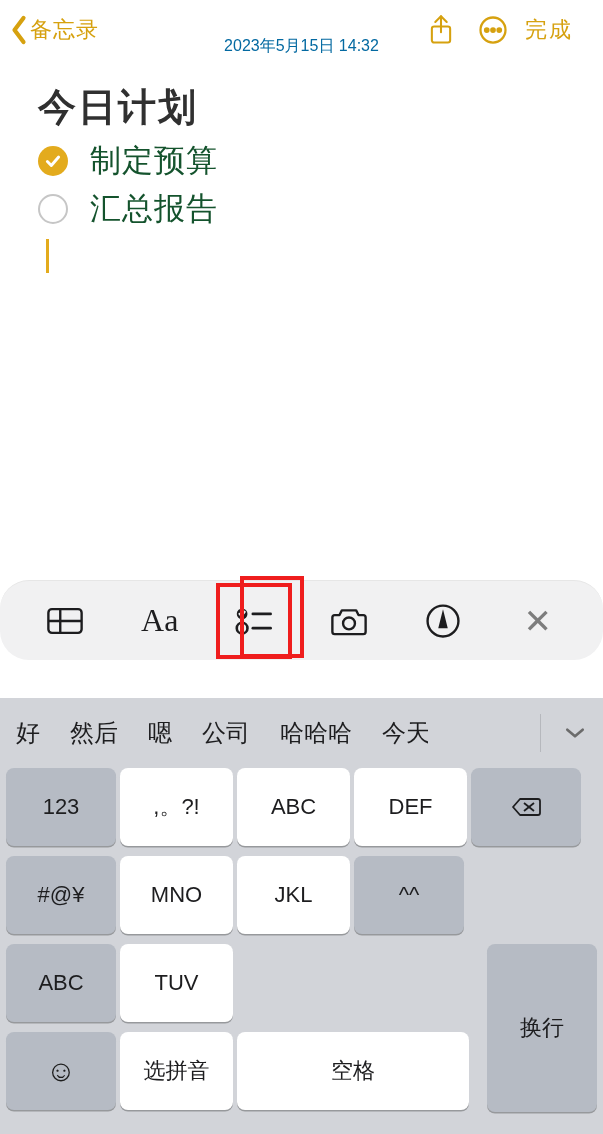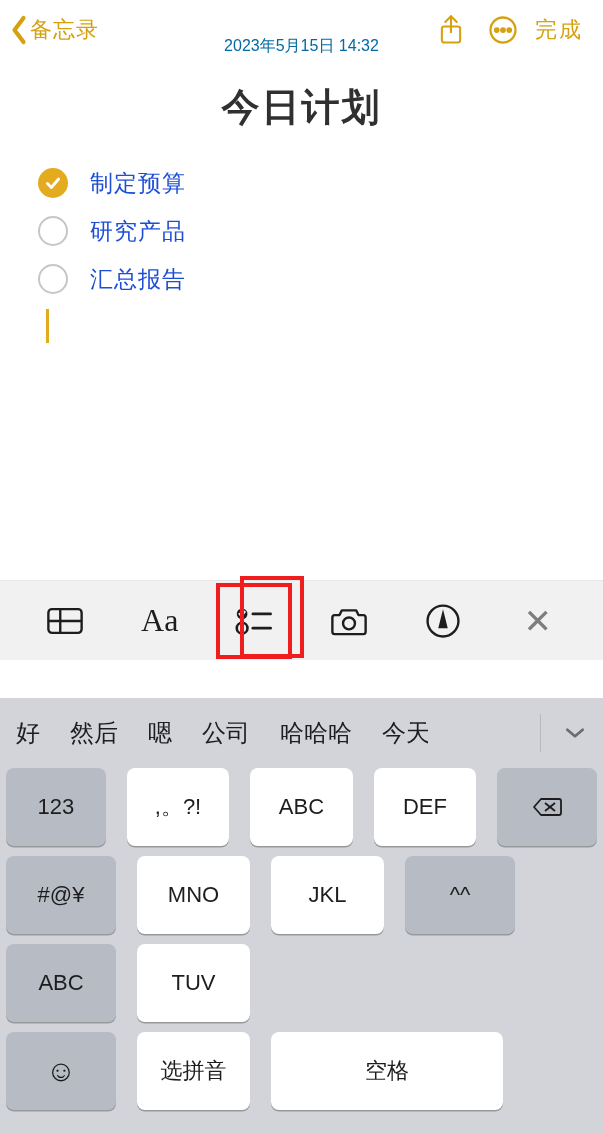--- a/index.html
+++ b/index.html
@@ -5,51 +5,51 @@
     * { margin: 0; padding: 0; box-sizing: border-box; font-family: -apple-system, "PingFang SC", "Helvetica Neue", sans-serif; }
     body { width: 603px; height: 1134px; background: #fff; overflow: hidden; position: relative; }
 
     
     .nav { display: flex; align-items: center; height: 60px; padding: 0 10px; }
     .back { display: flex; align-items: center; color: #d6a10f; font-size: 22px; }
     .chev-left { width: 18px; height: 30px; }
     .back-label { margin-left: 2px; letter-spacing: 1px; }
     .nav-spacer { flex: 1; }
     .nav-icon { width: 52px; height: 44px; display: flex; align-items: center; justify-content: center; color: #d6a10f; }
-    .done { color: #d6a10f; font-size: 22px; margin: 0 10px 0 6px; letter-spacing: 2px; }
+    .done { color: #d6a10f; font-size: 22px; margin: 0 20px 0 6px; letter-spacing: 2px; }
     .timestamp { position: absolute; top: 36px; left: 0; right: 0; text-align: center; color: #0369a1; font-size: 16px; }
 
     
     .note { padding: 22px 38px 0; }
-    .title { color: #303030; font-size: 38px; font-weight: 700; letter-spacing: 2px; margin-bottom: 26px; text-align: center; }
+    .title { color: #303030; font-size: 38px; font-weight: 700; letter-spacing: 2px; margin-bottom: 4px; }
     .check-row { display: flex; align-items: center; height: 48px; }
     .bullet { width: 30px; height: 30px; border-radius: 50%; margin-right: 22px; flex-shrink: 0; }
     .bullet.checked { background: #e3ab1d; display: flex; align-items: center; justify-content: center; }
     .bullet.checked svg { width: 18px; height: 18px; color: #fff; }
     .bullet.unchecked { border: 2.5px solid #c6c6c6; }
-    .check-text { color: #1d4ed8; font-size: 23px; letter-spacing: 1px; }
+    .check-text { color: #14532d; font-size: 31px; letter-spacing: 1px; }
     .cursor { width: 3px; height: 34px; background: #e3ab1d; margin-top: 6px; margin-left: 8px; }
 
     
-    .fmt-bar { position: absolute; left: 0; right: 0; top: 580px; height: 80px; background: #f1f1f2; display: flex; align-items: center; justify-content: space-around; padding: 0 18px; border-top: 1px solid #e6e6e6; }
+    .fmt-bar { position: absolute; left: 0; right: 0; top: 580px; height: 80px; background: #f1f1f2; display: flex; align-items: center; justify-content: space-around; padding: 0 18px; border-top: 1px solid #e6e6e6; border-radius: 29px; }
     .fmt-btn { width: 60px; height: 60px; display: flex; align-items: center; justify-content: center; color: #1d1d1f; }
     .fmt-btn.hl { outline: 4px solid #ef1d1d; outline-offset: 4px; }
     .fmt-btn svg { width: 38px; height: 38px; }
     .aa { font-size: 32px; font-weight: 400; font-family: Georgia, serif; }
     .close-x { font-size: 34px; color: #7d7d7d; font-weight: 300; }
 
     
     .kbd { position: absolute; left: 0; right: 0; bottom: 0; height: 436px; background: #d2d4d9; }
     .candidates { height: 70px; display: flex; align-items: center; padding: 0 6px 0 16px; font-size: 24px; color: #1d1d1f; }
     .cand { margin-right: 30px; white-space: nowrap; }
     .cand.cut { overflow: hidden; width: 46px; }
     .cand-toggle { margin-left: auto; width: 44px; height: 44px; display: flex; align-items: center; justify-content: center; color: #6b6b6b; }
     .cand-sep { position: absolute; right: 62px; top: 16px; width: 1px; height: 38px; background: #b6b8bd; }
     .keys { padding: 0 6px 6px; }
-    .krow { display: flex; gap: 21px; margin-bottom: 10px; }
+    .krow { display: flex; gap: 4px; margin-bottom: 10px; }
     .key { background: #fff; border-radius: 8px; box-shadow: 0 1.5px 0 rgba(0,0,0,.28); height: 78px; display: flex; align-items: center; justify-content: center; font-size: 22px; color: #1d1d1f; }
     .key.fn { background: #b6bbc4; }
     .key.fn2 { background: #b6bbc4; }
     .w1 { width: 110px; }
     .w2 { width: 113px; }
     .w3 { width: 232px; }
     .w-ret { width: 110px; height: 168px; }
     .split { display: flex; gap: 8px; }
     .emoji { font-size: 30px; filter: grayscale(1); }
     .key svg { width: 30px; height: 26px; }
@@ -90,24 +90,20 @@
 <div class="note">
   <div class="title">今日计划</div>
   <div id="checklist">
       <div class="check-row">
         <div class="bullet checked">
           <svg viewBox="0 0 16 16" fill="none" stroke="currentColor" stroke-width="2.6" stroke-linecap="round" stroke-linejoin="round">
             <polyline points="3,8.5 6.5,12 13,4.5"></polyline>
           </svg>
         </div>
         <span class="check-text">制定预算</span>
-      </div>
-      <div class="check-row">
-        <div class="bullet unchecked"></div>
-        <span class="check-text">研究产品</span>
       </div>
       <div class="check-row">
         <div class="bullet unchecked"></div>
         <span class="check-text">汇总报告</span>
       </div>
     </div>
   <div class="cursor"></div>
 </div>
 
 <div class="fmt-bar">
@@ -190,17 +186,18 @@
           <div class="key w2">TUV</div>
         </div>
         <div class="krow" style="margin-bottom:0">
           <div class="key fn w1">
               <span class="emoji">☺</span>
             </div>
           <div class="key w2">选拼音</div>
           <div class="key w3">空格</div>
         </div>
       </div>
+      <div class="key fn2 w-ret">换行</div>
     </div>
   </div>
 </div>
 
 <div class="annot" style="left:240px;top:576px;width:64px;height:82px"></div>
 
 </body></html>

